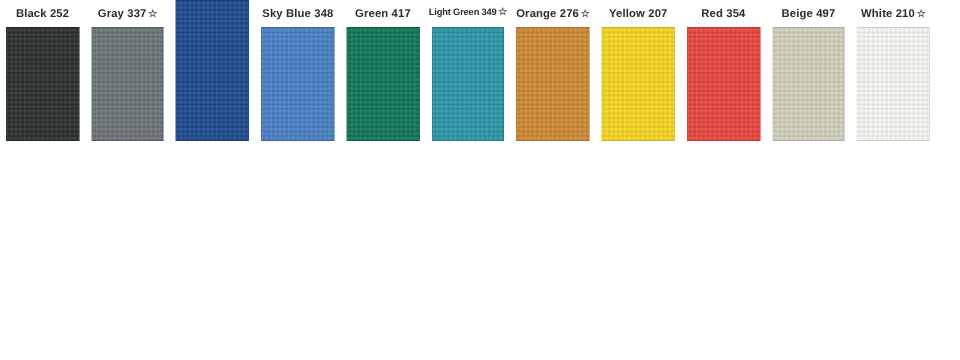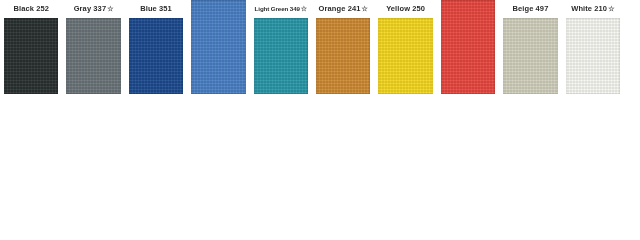--- a/index.html
+++ b/index.html
@@ -97,49 +97,56 @@
         <div class="swatch-chip" style="background-color: rgb(42, 48, 48);"></div>
       </div>
     </div>
     <div class="swatch-cell">
       <div class="swatch-label"><span>Gray 337</span><span class="swatch-star">☆</span></div>
       <div class="swatch-chip-wrap">
         <div class="swatch-chip" style="background-color: rgb(107, 116, 120);"></div>
       </div>
     </div>
     <div class="swatch-cell">
-      <div class="swatch-label"><span>Blue 351</span></div>
       <div class="swatch-chip-wrap">
         <div class="swatch-chip" style="background-color: rgb(29, 75, 143);"></div>
       </div>
     </div>
     <div class="swatch-cell">
+      <div class="swatch-label"><span>Sky Blue 348</span></div>
       <div class="swatch-chip-wrap">
         <div class="swatch-chip" style="background-color: rgb(74, 128, 196);"></div>
+      </div>
+    </div>
+    <div class="swatch-cell">
+      <div class="swatch-label"><span>Green 417</span></div>
+      <div class="swatch-chip-wrap">
+        <div class="swatch-chip" style="background-color: rgb(17, 118, 91);"></div>
       </div>
     </div>
     <div class="swatch-cell">
       <div class="swatch-label condensed"><span>Light Green 349</span><span class="swatch-star">☆</span></div>
       <div class="swatch-chip-wrap">
         <div class="swatch-chip" style="background-color: rgb(42, 152, 168);"></div>
       </div>
     </div>
     <div class="swatch-cell">
-      <div class="swatch-label"><span>Orange 241</span><span class="swatch-star">☆</span></div>
+      <div class="swatch-label"><span>Orange 276</span><span class="swatch-star">☆</span></div>
       <div class="swatch-chip-wrap">
         <div class="swatch-chip" style="background-color: rgb(206, 138, 51);"></div>
       </div>
     </div>
     <div class="swatch-cell">
-      <div class="swatch-label"><span>Yellow 250</span></div>
+      <div class="swatch-label"><span>Yellow 207</span></div>
       <div class="swatch-chip-wrap">
         <div class="swatch-chip light-chip" style="background-color: rgb(245, 215, 30);"></div>
       </div>
     </div>
     <div class="swatch-cell">
+      <div class="swatch-label"><span>Red 354</span></div>
       <div class="swatch-chip-wrap">
         <div class="swatch-chip" style="background-color: rgb(232, 71, 63);"></div>
       </div>
     </div>
     <div class="swatch-cell">
       <div class="swatch-label"><span>Beige 497</span></div>
       <div class="swatch-chip-wrap">
         <div class="swatch-chip light-chip" style="background-color: rgb(210, 208, 189);"></div>
       </div>
     </div>

